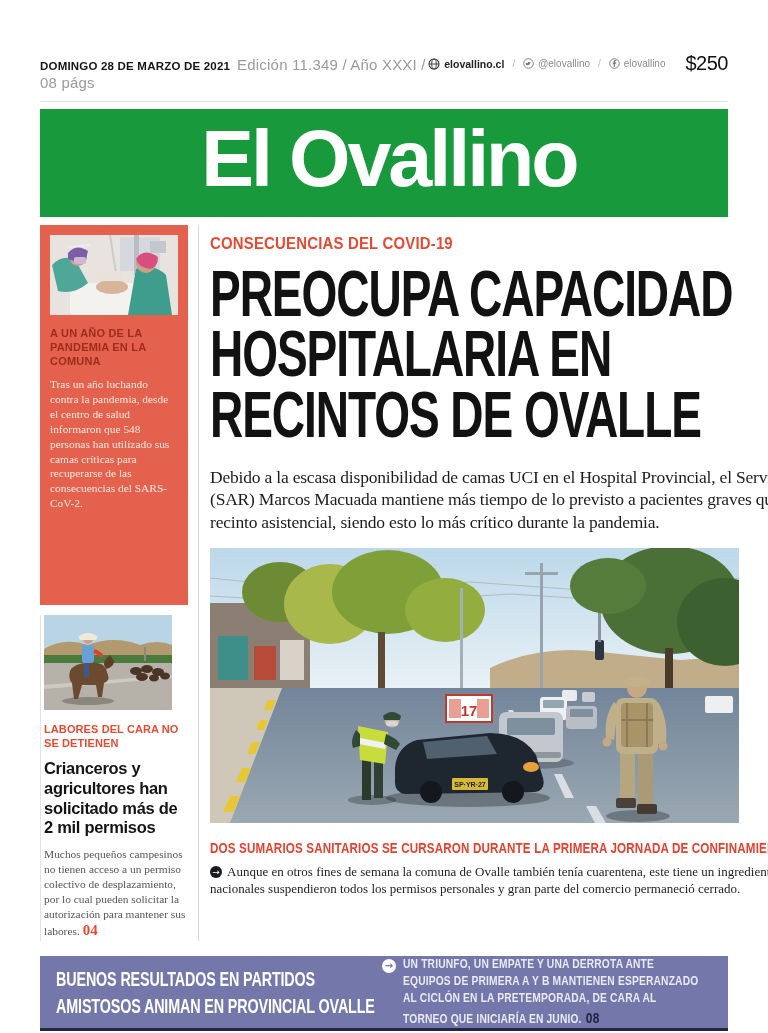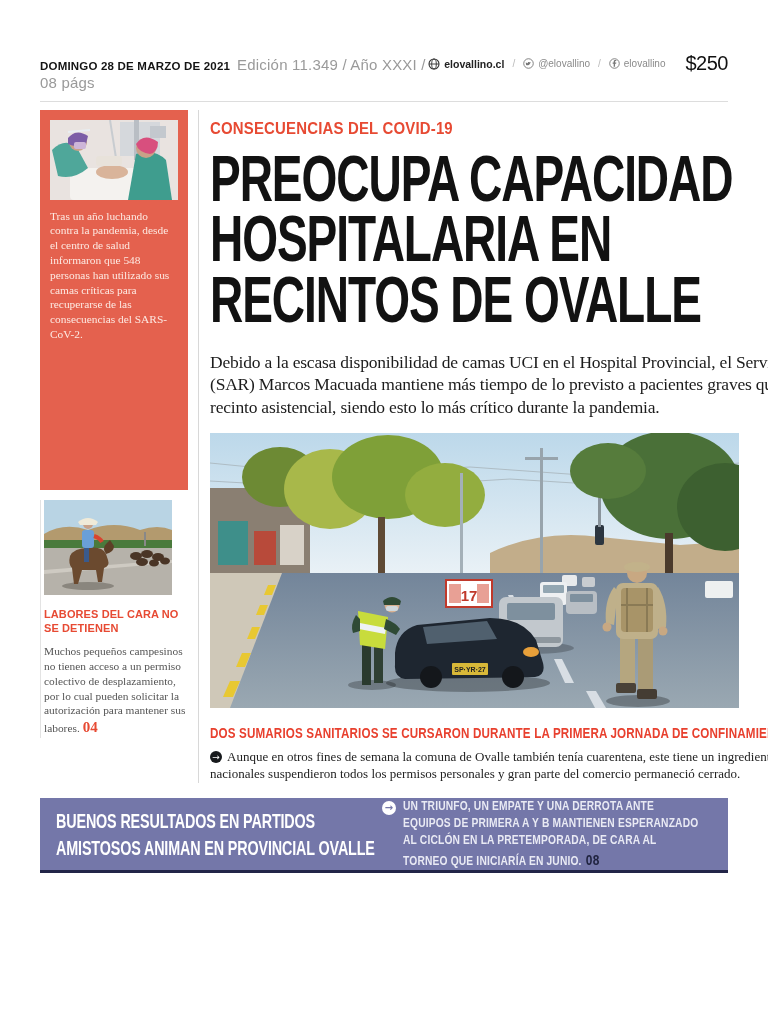--- a/index.html
+++ b/index.html
@@ -123,20 +123,23 @@
             <circle cx="6" cy="6" r="5.2" fill="none" stroke="#777" stroke-width="1"></circle>
             <path d="M6.6 9.5 V6.4 H7.8 L8 5 H6.6 V4.2 C6.6 3.7 6.8 3.4 7.4 3.4 H8 V2.2 C7.7 2.2 7.2 2.1 6.8 2.1 C5.7 2.1 5.1 2.8 5.1 4 V5 H4 V6.4 H5.1 V9.5 Z" fill="#777"></path>
           </svg>
           <span class="handle">elovallino</span>
         </span>
         <span class="price">$250</span>
       </div>
     </div>
     <div class="hairline"></div>
 
+    <div class="masthead">
+      <div class="masthead-title">El Ovallino</div>
+    </div>
 
     <div class="content">
 
       <div class="sidebar">
 
         <div class="redbox">
           <svg class="photo" viewBox="0 0 128 80" preserveAspectRatio="none">
             <rect width="128" height="80" fill="#e9e3e0"></rect>
             <rect x="70" y="2" width="40" height="34" fill="#d5d8dc"></rect>
             <rect x="84" y="0" width="5" height="40" fill="#b9bec4"></rect>
@@ -147,20 +150,21 @@
             <path d="M2 30 Q14 18 26 26 L38 48 Q24 60 8 56 Z" fill="#4fa79a"></path>
             <circle cx="28" cy="22" r="9" fill="#c9a188"></circle>
             <path d="M18 18 Q26 8 38 16 L36 24 Q26 28 18 24 Z" fill="#7b5ea7"></path>
             <rect x="24" y="22" width="12" height="7" rx="2" fill="#cdb6d8"></rect>
             <line x1="18" y1="12" x2="40" y2="10" stroke="#e8eef2" stroke-width="2"></line>
             <path d="M86 34 Q104 28 116 40 L122 80 L78 80 Z" fill="#3f9d8e"></path>
             <circle cx="96" cy="28" r="10" fill="#c9a188"></circle>
             <path d="M86 24 Q94 12 108 22 Q108 32 100 34 Q88 32 86 24 Z" fill="#d84f7e"></path>
             <rect x="46" y="36" width="26" height="10" rx="3" fill="#e8e2da"></rect>
           </svg>
+          <div class="red-kicker">A UN AÑO DE LA PANDEMIA EN LA COMUNA</div>
           <div class="red-body">Tras un año luchando contra la pandemia, desde el centro de salud informaron que 548 personas han utilizado sus camas críticas para recuperarse de las consecuencias del SARS-CoV-2.</div>
 
         </div>
 
         <div class="story2">
           <svg class="photo" viewBox="0 0 128 95" preserveAspectRatio="none">
             <rect width="128" height="95" fill="#b9d4e4"></rect>
             <path d="M0 34 Q20 22 44 30 Q70 20 96 30 Q114 24 128 30 L128 44 L0 44 Z" fill="#b39a6e"></path>
             <rect x="0" y="40" width="128" height="10" fill="#4a7a3c"></rect>
             <rect x="100" y="32" width="2" height="14" fill="#888"></rect>
@@ -177,20 +181,21 @@
             <ellipse cx="44" cy="86" rx="26" ry="4" fill="#8a867e"></ellipse>
             <path d="M26 56 Q30 48 44 48 Q58 46 62 54 L64 60 Q66 66 60 68 L58 82 L54 82 L52 70 L38 70 L34 84 L30 84 L28 68 Q24 64 26 56 Z" fill="#6b4a2f"></path>
             <path d="M62 54 Q70 52 70 46 L66 40 L62 44 Q58 48 62 54 Z" fill="#5d3f27"></path>
             <rect x="38" y="30" width="12" height="18" rx="3" fill="#6a9fd8"></rect>
             <circle cx="44" cy="24" r="5" fill="#c9a188"></circle>
             <path d="M34 22 Q44 14 54 22 L52 25 L36 25 Z" fill="#f0ead8"></path>
             <path d="M50 36 Q56 38 58 42" stroke="#d84430" stroke-width="4" fill="none"></path>
             <rect x="40" y="48" width="5" height="14" fill="#3a5a8c"></rect>
           </svg>
           <div class="s2-kicker">LABORES DEL CARA NO SE DETIENEN</div>
+          <div class="s2-headline">Crianceros y agricultores han solicitado más de 2 mil permisos</div>
           <div class="s2-body"><span>Muchos pequeños campesinos no tienen acceso a un permiso colectivo de desplazamiento, por lo cual pueden solicitar la autorización para mantener sus labores.</span><span class="s2-page">04</span></div>
         </div>
       </div>
 
       <div class="maincol">
         <div class="main-kicker">CONSECUENCIAS DEL COVID-19</div>
         <div class="main-headline">
           <div class="line">PREOCUPA CAPACIDAD</div>
           <div class="line">HOSPITALARIA EN</div>
           <div class="line">RECINTOS DE OVALLE</div>

